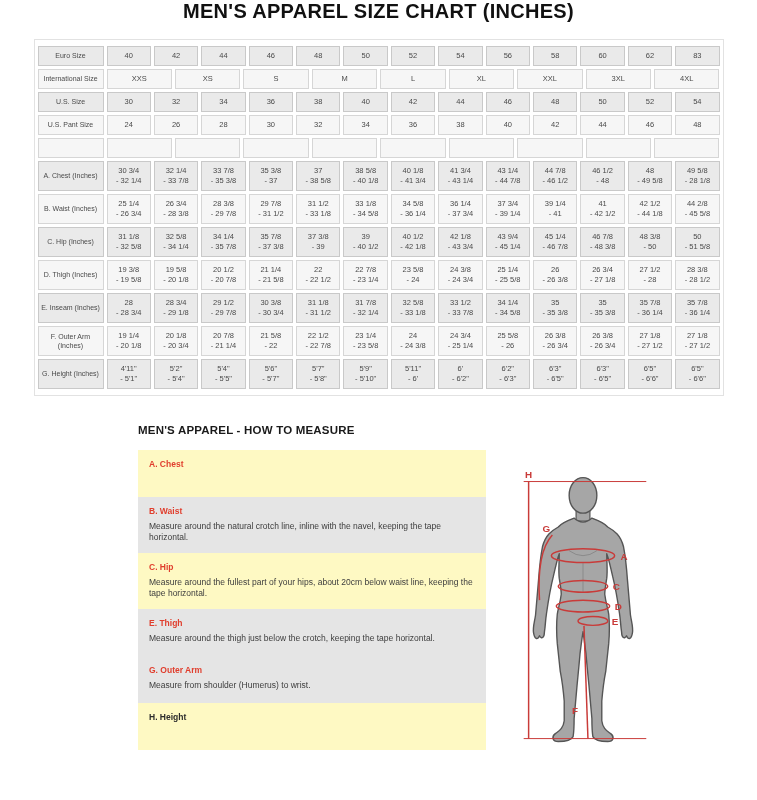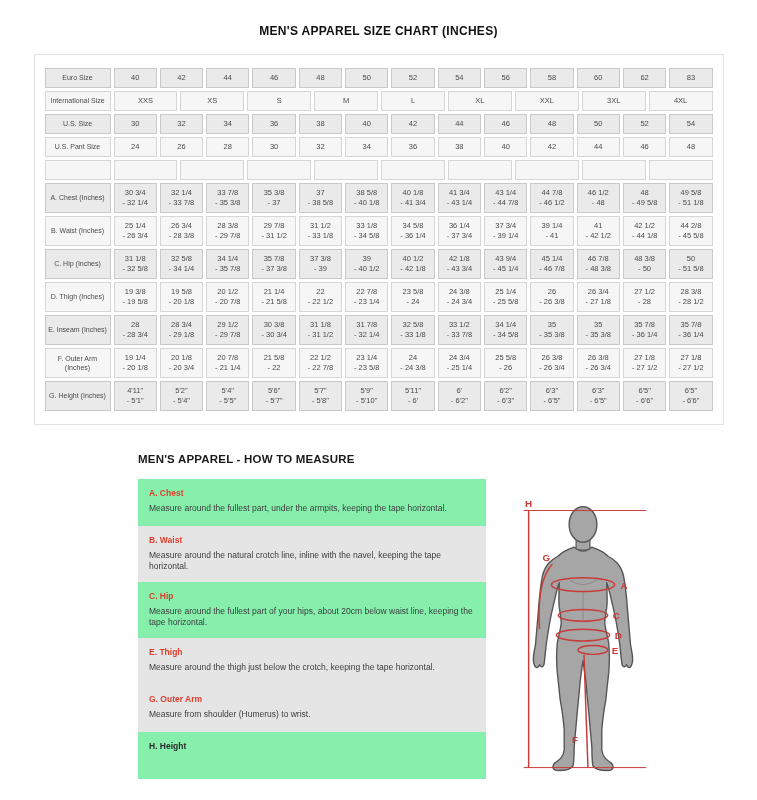--- a/index.html
+++ b/index.html
@@ -1,41 +1,41 @@
 <!DOCTYPE html>
 <html style="--accent: #e03e2d; --figure-red: #c93b39;"><head>
 <meta charset="utf-8">
 <style>
   :root { --accent: #e03e2d; --figure-red: #c93b39; }
   * { box-sizing: border-box; margin: 0; padding: 0; }
   html, body { width: 757px; height: 800px; background: #ffffff; overflow: hidden;
     font-family: "Liberation Sans", sans-serif; }
 
   
-  .chart-title { margin-top: 24px; text-align: center; font-size: 12px; font-weight: bold;
+  .chart-title { text-align: center; font-size: 20px; font-weight: bold;
     color: #111; letter-spacing: 0.3px; }
   .size-table { width: 690px; margin: 16px auto 0 auto; border: 1px solid #e2e2e2;
-    padding: 10px; background: #fff; }
+    padding: 3px; background: #fff; }
   .trow { display: flex; gap: 3px; margin: 3px 0; }
   .cell { flex: 1 1 0; border: 1px solid #c9c9c9; display: flex; align-items: center;
     justify-content: center; text-align: center; color: #4a4a4a; font-size: 7.5px;
     line-height: 1.35; white-space: pre-line; overflow: hidden; }
   .label-cell { flex: 0 0 66px; font-size: 7px; }
   .short .cell { height: 20px; }
   .tall .cell { height: 30px; }
   .shade-gray { background: #eaeaea; }
   .shade-light { background: #f6f6f6; border-color: #d6d6d6; }
 
   
   .howto-section { margin: 28px 0 0 138px; width: 532px; }
   .howto-title { font-size: 11.5px; font-weight: bold; color: #1a1a1a; letter-spacing: 0.2px; }
   .measure-row { display: flex; margin-top: 14px; align-items: flex-start; }
   .measure-list { width: 348px; }
   .measure-block { padding: 9px 11px; min-height: 47px; }
-  .mb-gray { background: #86efac; }
+  .mb-gray { background: #fef9c3; }
   .mb-white { background: #e5e5e5; }
   .measure-heading { font-size: 8.5px; font-weight: bold; color: var(--accent); margin-bottom: 5px; }
   .measure-heading.mh-dark { color: #2b2b2b; }
   .measure-text { font-size: 8.5px; color: #3d3d3d; line-height: 1.35; }
   .figure-wrap { margin-left: 10px; width: 174px; }
   .fig-label { font-size: 10px; font-weight: bold; fill: var(--figure-red); }
 </style>
 </head>
 <body>
 
@@ -134,21 +134,21 @@
 - 43 1/4</div>
         <div class="cell data-cell shade-gray">43 1/4
 - 44 7/8</div>
         <div class="cell data-cell shade-gray">44 7/8
 - 46 1/2</div>
         <div class="cell data-cell shade-gray">46 1/2
 - 48</div>
         <div class="cell data-cell shade-gray">48
 - 49 5/8</div>
         <div class="cell data-cell shade-gray">49 5/8
-- 51 1/8</div>
+- 28 1/8</div>
       </div>
       <div class="trow tall">
         <div class="cell label-cell shade-light">B. Waist (Inches)</div>
         <div class="cell data-cell shade-light">25 1/4
 - 26 3/4</div>
         <div class="cell data-cell shade-light">26 3/4
 - 28 3/8</div>
         <div class="cell data-cell shade-light">28 3/8
 - 29 7/8</div>
         <div class="cell data-cell shade-light">29 7/8
@@ -319,21 +319,20 @@
       </div>
     </div>
 </div>
 
 <div class="howto-section">
   <div class="howto-title">MEN'S APPAREL - HOW TO MEASURE</div>
   <div class="measure-row">
     <div class="measure-list">
         <div class="measure-block mb-gray">
           <div class="measure-heading">A. Chest</div>
-          <div class="measure-text">Measure around the fullest part, under the armpits, keeping the tape horizontal.</div>
         </div>
         <div class="measure-block mb-white">
           <div class="measure-heading">B. Waist</div>
           <div class="measure-text">Measure around the natural crotch line, inline with the navel, keeping the tape horizontal.</div>
         </div>
         <div class="measure-block mb-gray">
           <div class="measure-heading">C. Hip</div>
           <div class="measure-text">Measure around the fullest part of your hips, about 20cm below waist line, keeping the tape horizontal.</div>
         </div>
         <div class="measure-block mb-white">

